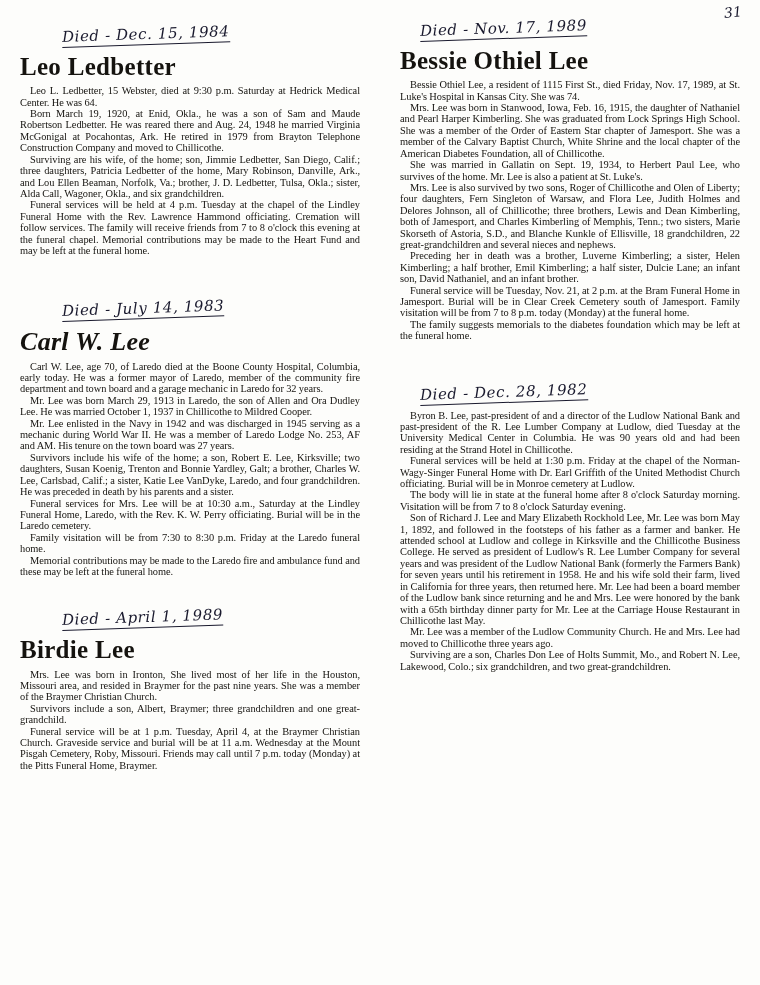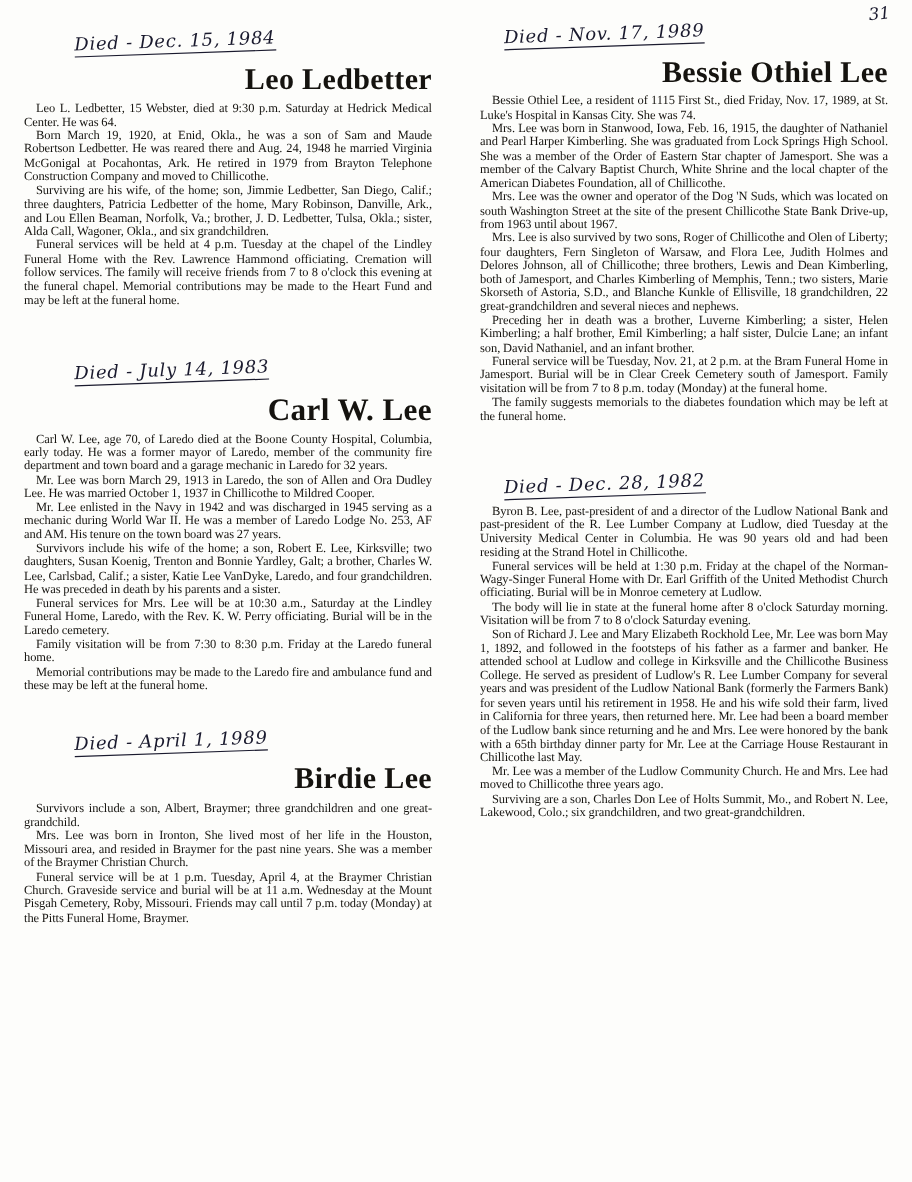--- a/index.html
+++ b/index.html
@@ -57,26 +57,27 @@
     font-style: italic;
     font-size: 14px;
     color: #1a1a2e;
     transform: rotate(-6deg);
   }
 
   h1.name {
     font-family: "Liberation Serif", serif;
     font-weight: bold;
     font-size: 25px;
-    text-align: right;
+    text-align: left;
     margin: 2px 0 5px 0;
     letter-spacing: 0.3px;
     line-height: 1.05;
   }
   h1.name.italic {
+    font-style: italic;
     font-size: 26px;
   }
 
   .body p {
     margin: 0;
     font-size: 10.4px;
     line-height: 11.4px;
     text-align: justify;
     text-indent: 10px;
     letter-spacing: -0.05px;
@@ -121,39 +122,39 @@
         <p>Memorial contributions may be made to the Laredo fire and ambulance fund and these may be left at the funeral home.</p>
       </div>
     </div>
 
     <div class="clip" style="margin-top:34px;">
       <div class="hand-wrap">
         <span class="hand u">Died - April 1, 1989</span>
       </div>
       <h1 class="name">Birdie Lee</h1>
       <div class="body">
+        <p>Mrs. Lee was born in Ironton, She lived most of her life in the Houston, Missouri area, and resided in Braymer for the past nine years. She was a member of the Braymer Christian Church.</p>
         <p>Survivors include a son, Albert, Braymer; three grandchildren and one great-grandchild.</p>
-        <p>Mrs. Lee was born in Ironton, She lived most of her life in the Houston, Missouri area, and resided in Braymer for the past nine years. She was a member of the Braymer Christian Church.</p>
         <p>Funeral service will be at 1 p.m. Tuesday, April 4, at the Braymer Christian Church. Graveside service and burial will be at 11 a.m. Wednesday at the Mount Pisgah Cemetery, Roby, Missouri. Friends may call until 7 p.m. today (Monday) at the Pitts Funeral Home, Braymer.</p>
       </div>
     </div>
 
   </div>
 
   <div class="col col-right">
 
     <div class="clip" style="margin-top:22px;">
       <div class="hand-wrap r">
         <span class="hand u">Died - Nov. 17, 1989</span>
       </div>
       <h1 class="name">Bessie Othiel Lee</h1>
       <div class="body">
         <p>Bessie Othiel Lee, a resident of 1115 First St., died Friday, Nov. 17, 1989, at St. Luke's Hospital in Kansas City. She was 74.</p>
         <p>Mrs. Lee was born in Stanwood, Iowa, Feb. 16, 1915, the daughter of Nathaniel and Pearl Harper Kimberling. She was graduated from Lock Springs High School. She was a member of the Order of Eastern Star chapter of Jamesport. She was a member of the Calvary Baptist Church, White Shrine and the local chapter of the American Diabetes Foundation, all of Chillicothe.</p>
-        <p>Mrs. Lee was the owner and operator of the Dog 'N Suds, which was located on south Washington Street at the site of the present Chillicothe State Bank Drive-up, from 1963 until about 1967.</p>
+        <p>She was married in Gallatin on Sept. 19, 1934, to Herbert Paul Lee, who survives of the home. Mr. Lee is also a patient at St. Luke's.</p>
         <p>Mrs. Lee is also survived by two sons, Roger of Chillicothe and Olen of Liberty; four daughters, Fern Singleton of Warsaw, and Flora Lee, Judith Holmes and Delores Johnson, all of Chillicothe; three brothers, Lewis and Dean Kimberling, both of Jamesport, and Charles Kimberling of Memphis, Tenn.; two sisters, Marie Skorseth of Astoria, S.D., and Blanche Kunkle of Ellisville, 18 grandchildren, 22 great-grandchildren and several nieces and nephews.</p>
         <p>Preceding her in death was a brother, Luverne Kimberling; a sister, Helen Kimberling; a half brother, Emil Kimberling; a half sister, Dulcie Lane; an infant son, David Nathaniel, and an infant brother.</p>
         <p>Funeral service will be Tuesday, Nov. 21, at 2 p.m. at the Bram Funeral Home in Jamesport. Burial will be in Clear Creek Cemetery south of Jamesport. Family visitation will be from 7 to 8 p.m. today (Monday) at the funeral home.</p>
         <p>The family suggests memorials to the diabetes foundation which may be left at the funeral home.</p>
       </div>
     </div>
 
     <div class="clip" style="margin-top:44px;">
       <div class="hand-wrap r">
         <span class="hand u">Died - Dec. 28, 1982</span>

